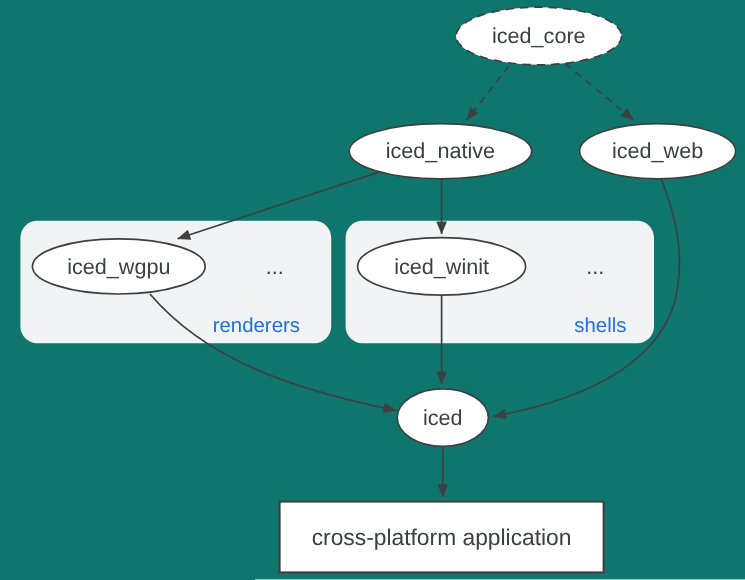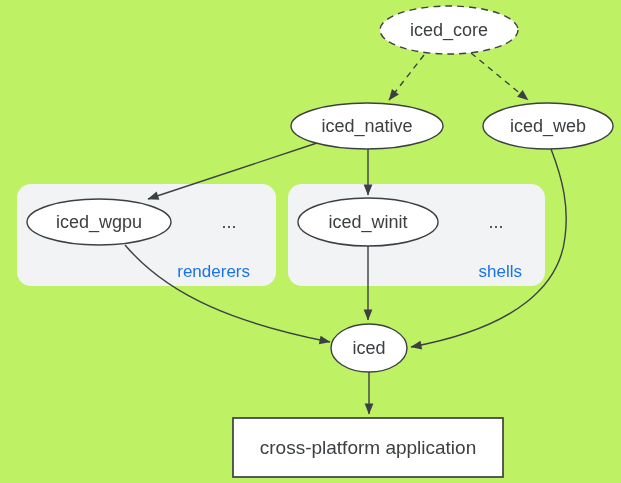--- a/index.html
+++ b/index.html
@@ -5,21 +5,21 @@
   html, body {
     margin: 0;
     padding: 0;
     background: #ffffff;
     font-family: "Liberation Sans", sans-serif;
   }
   .stage {
     position: relative;
     width: 621px;
     height: 483px;
-    background: #bef264;
+    background: #0f766e;
     overflow: hidden;
   }
   svg { display: block; }
   .node-label {
     font-family: "Liberation Sans", sans-serif;
     font-size: 18px;
     fill: #3c4043;
     text-anchor: middle;
   }
   .rect-label {

